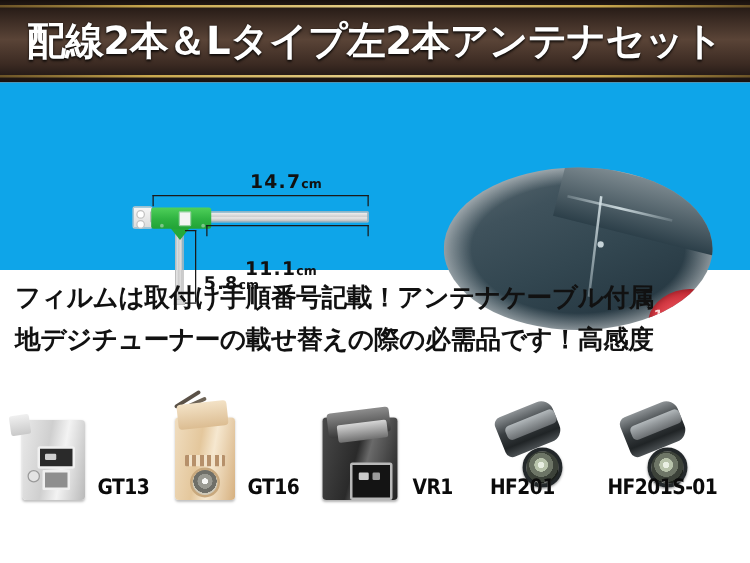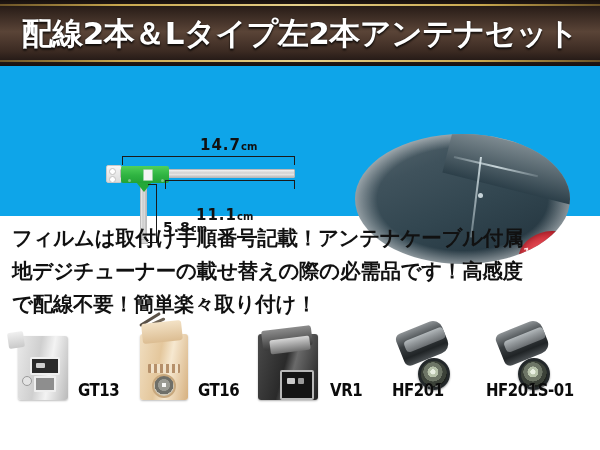--- a/index.html
+++ b/index.html
@@ -276,21 +276,20 @@
       <div class="ant-node"></div>
       <div class="red-seal">
         <span>10</span>
       </div>
     </div>
   </div>
 
   <div class="desc">
     <div>フィルムは取付け手順番号記載！アンテナケーブル付属</div>
     <div>地デジチューナーの載せ替えの際の必需品です！高感度</div>
-    <div>で配線不要！簡単楽々取り付け！</div>
   </div>
 
   <div class="conn-strip">
 
     <div class="conn gt13">
       <div class="top"></div>
       <div class="win"></div>
       <div class="win2"></div>
       <div class="pin"></div>
     </div>

